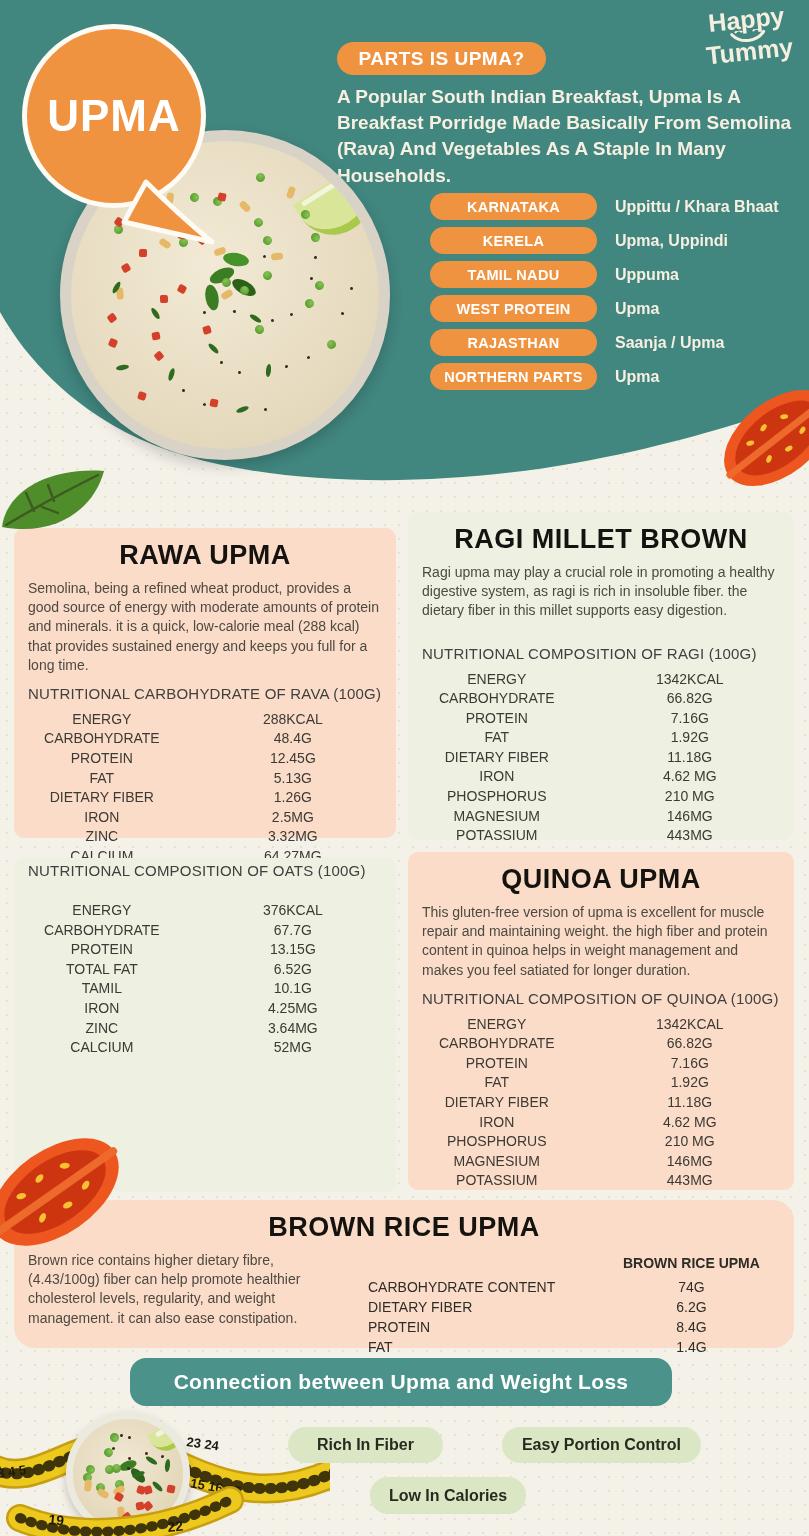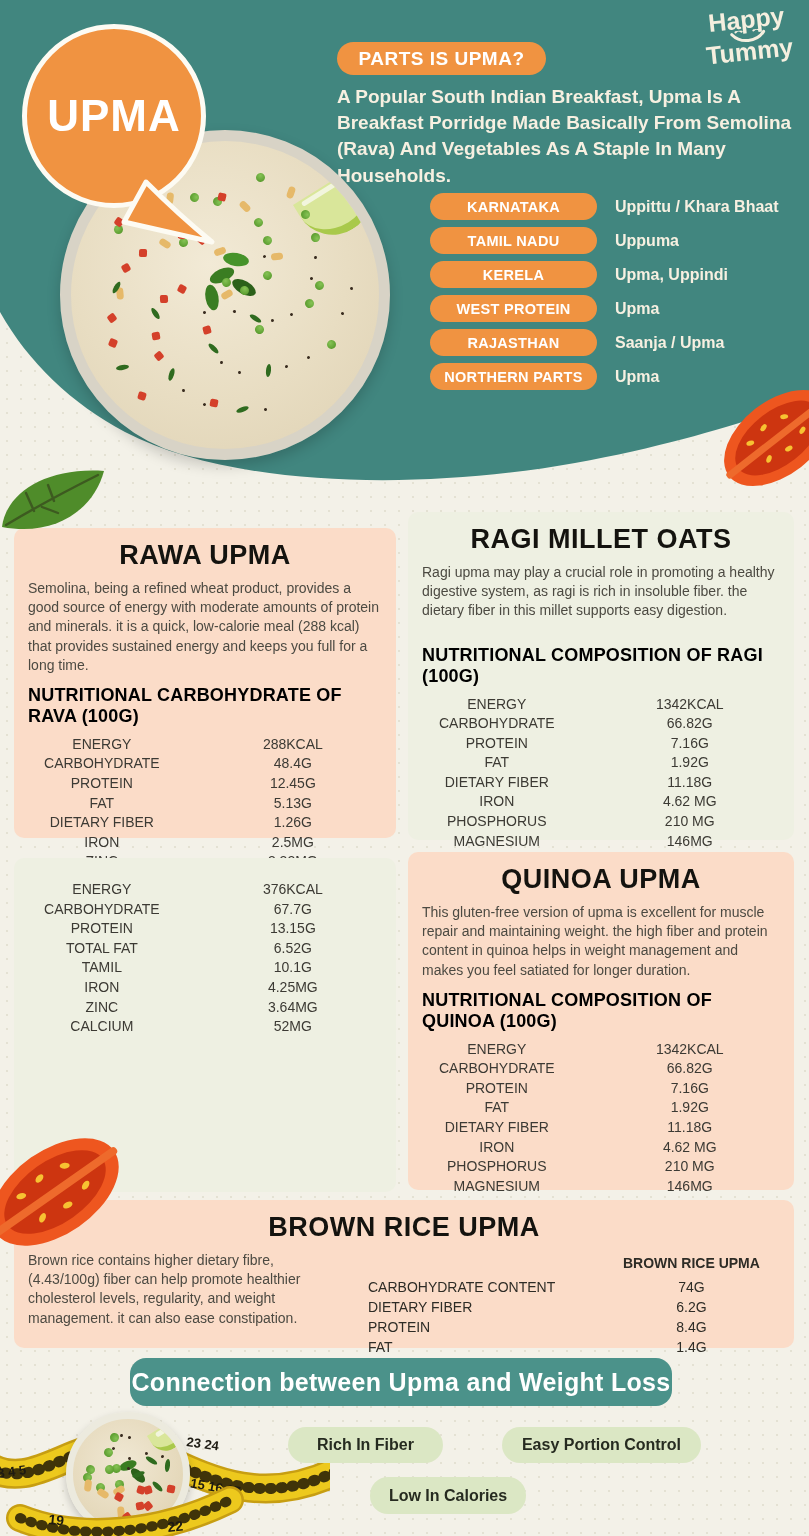--- a/index.html
+++ b/index.html
@@ -51,42 +51,42 @@
   .tomato-l{position:absolute;left:-30px;top:1130px;z-index:5;}
   .leaf{position:absolute;left:-4px;top:463px;z-index:5;}
   .tape{position:absolute;left:-10px;top:1392px;z-index:5;}
   .tape-front{position:absolute;left:-10px;top:1392px;z-index:7;}
   
   .card{position:absolute;border-radius:10px;box-sizing:border-box;}
   .card.peach{background:#fbdcc8;}
   .card.light{background:#eef0e2;}
   .card h2{margin:12px 8px 8px;text-align:center;font-size:27px;font-weight:bold;color:#14130f;letter-spacing:.5px;}
   .card p{margin:0 14px 10px;font-size:14px;color:#4c4a42;line-height:1.37;}
-  .card h3{margin:4px 14px 8px;font-size:18px;font-weight:bold;color:#000000;letter-spacing:.2px;}
+  .card h3{margin:4px 14px 8px;font-size:15px;font-weight:normal;color:#404040;letter-spacing:.2px;}
   .nrow{display:flex;font-size:14px;color:#3c3a34;line-height:19.6px;}
   .nrow .nl{width:46%;text-align:center;}
   .nrow .nv{width:54%;text-align:center;}
   #card-rawa{left:14px;top:528px;width:382px;height:310px;}
   #card-ragi{left:408px;top:512px;width:386px;height:328px;}
   #card-ragi p{margin-bottom:24px;}
   #card-oats{left:14px;top:858px;width:382px;height:334px;}
   #card-oats .ntable{margin-top:22px;}
   #card-quinoa{left:408px;top:852px;width:386px;height:338px;}
   
-  #card-brownrice{left:14px;top:1200px;width:780px;height:148px;}
+  #card-brownrice{left:14px;top:1200px;width:780px;height:148px;border-radius:21px;}
   .br-body{display:flex;}
   .br-desc{width:312px;margin:14px 0 0 16px;font-size:14.5px;color:#3c3a34;line-height:1.4;}
   .br-table{flex:1;margin:0 14px 0 10px;}
   .brow{display:flex;font-size:14px;color:#2e2c26;line-height:20px;}
   .brow .bl{width:57%;text-align:left;padding-left:4px;}
   .brow .bv{width:43%;text-align:center;}
   .brow.bhead{font-weight:bold;font-size:14px;margin:2px 0 4px;}
   
   .wl-banner{position:absolute;left:130px;top:1358px;width:542px;height:48px;border-radius:16px;
-    background:#4b928a;color:#fff;font-size:25px;font-weight:bold;letter-spacing:.3px;
+    background:#4b928a;color:#fff;font-size:21px;font-weight:bold;letter-spacing:.3px;
     display:flex;align-items:center;justify-content:center;z-index:6;}
   .wl-pills .wl-pill{position:absolute;background:#dbe7c4;border-radius:18px;color:#262b20;
     font-size:16px;font-weight:600;display:flex;align-items:center;justify-content:center;z-index:6;}
   .wl-pills .wl-pill:nth-child(1){left:288px;top:1427px;width:155px;height:36px;}
   .wl-pills .wl-pill:nth-child(2){left:502px;top:1427px;width:199px;height:36px;}
   .wl-pills .wl-pill:nth-child(3){left:370px;top:1477px;width:156px;height:37px;}
   .wl-pills .wl-pill:nth-child(4){left:565px;top:1564px;width:144px;height:37px;}
 </style>
 </head>
 <body>
@@ -190,26 +190,26 @@
   <div class="what-pill">PARTS IS UPMA?</div>
   <div class="hero-desc">A Popular South Indian Breakfast, Upma Is A Breakfast Porridge Made Basically From Semolina (Rava) And Vegetables As A Staple In Many Households.</div>
 
   <div class="regions">
 
   <div class="region-row">
       <span class="region-pill">KARNATAKA</span>
       <span class="region-value">Uppittu / Khara Bhaat</span>
     </div>
       <div class="region-row">
+      <span class="region-pill">KERELA</span>
+      <span class="region-value">Upma, Uppindi</span>
+    </div>
+      <div class="region-row">
       <span class="region-pill">TAMIL NADU</span>
       <span class="region-value">Uppuma</span>
-    </div>
-      <div class="region-row">
-      <span class="region-pill">KERELA</span>
-      <span class="region-value">Upma, Uppindi</span>
     </div>
       <div class="region-row">
       <span class="region-pill">WEST PROTEIN</span>
       <span class="region-value">Upma</span>
     </div>
       <div class="region-row">
       <span class="region-pill">RAJASTHAN</span>
       <span class="region-value">Saanja / Upma</span>
     </div>
       <div class="region-row">
@@ -294,21 +294,21 @@
         <span class="nv">64.27MG</span>
       </div>
         <div class="nrow">
         <span class="nl">COPPER</span>
         <span class="nv">0.52MG</span>
       </div>
       </div>
   </section>
 
   <section class="card light" id="card-ragi">
-    <h2>RAGI MILLET OATS</h2>
+    <h2>RAGI MILLET BROWN</h2>
     <p>Ragi upma may play a crucial role in promoting a healthy digestive system, as ragi is rich in insoluble fiber. the dietary fiber in this millet supports easy digestion.</p>
     <h3>NUTRITIONAL COMPOSITION OF RAGI  (100G)</h3>
     <div class="ntable">
 
     <div class="nrow">
         <span class="nl">ENERGY</span>
         <span class="nv">1342KCAL</span>
       </div>
         <div class="nrow">
         <span class="nl">CARBOHYDRATE</span>
@@ -339,20 +339,21 @@
         <span class="nv">146MG</span>
       </div>
         <div class="nrow">
         <span class="nl">POTASSIUM</span>
         <span class="nv">443MG</span>
       </div>
       </div>
   </section>
 
   <section class="card light" id="card-oats">
+    <h3>NUTRITIONAL COMPOSITION OF OATS  (100G)</h3>
     <div class="ntable">
 
     <div class="nrow">
         <span class="nl">ENERGY</span>
         <span class="nv">376KCAL</span>
       </div>
         <div class="nrow">
         <span class="nl">CARBOHYDRATE</span>
         <span class="nv">67.7G</span>
       </div>

